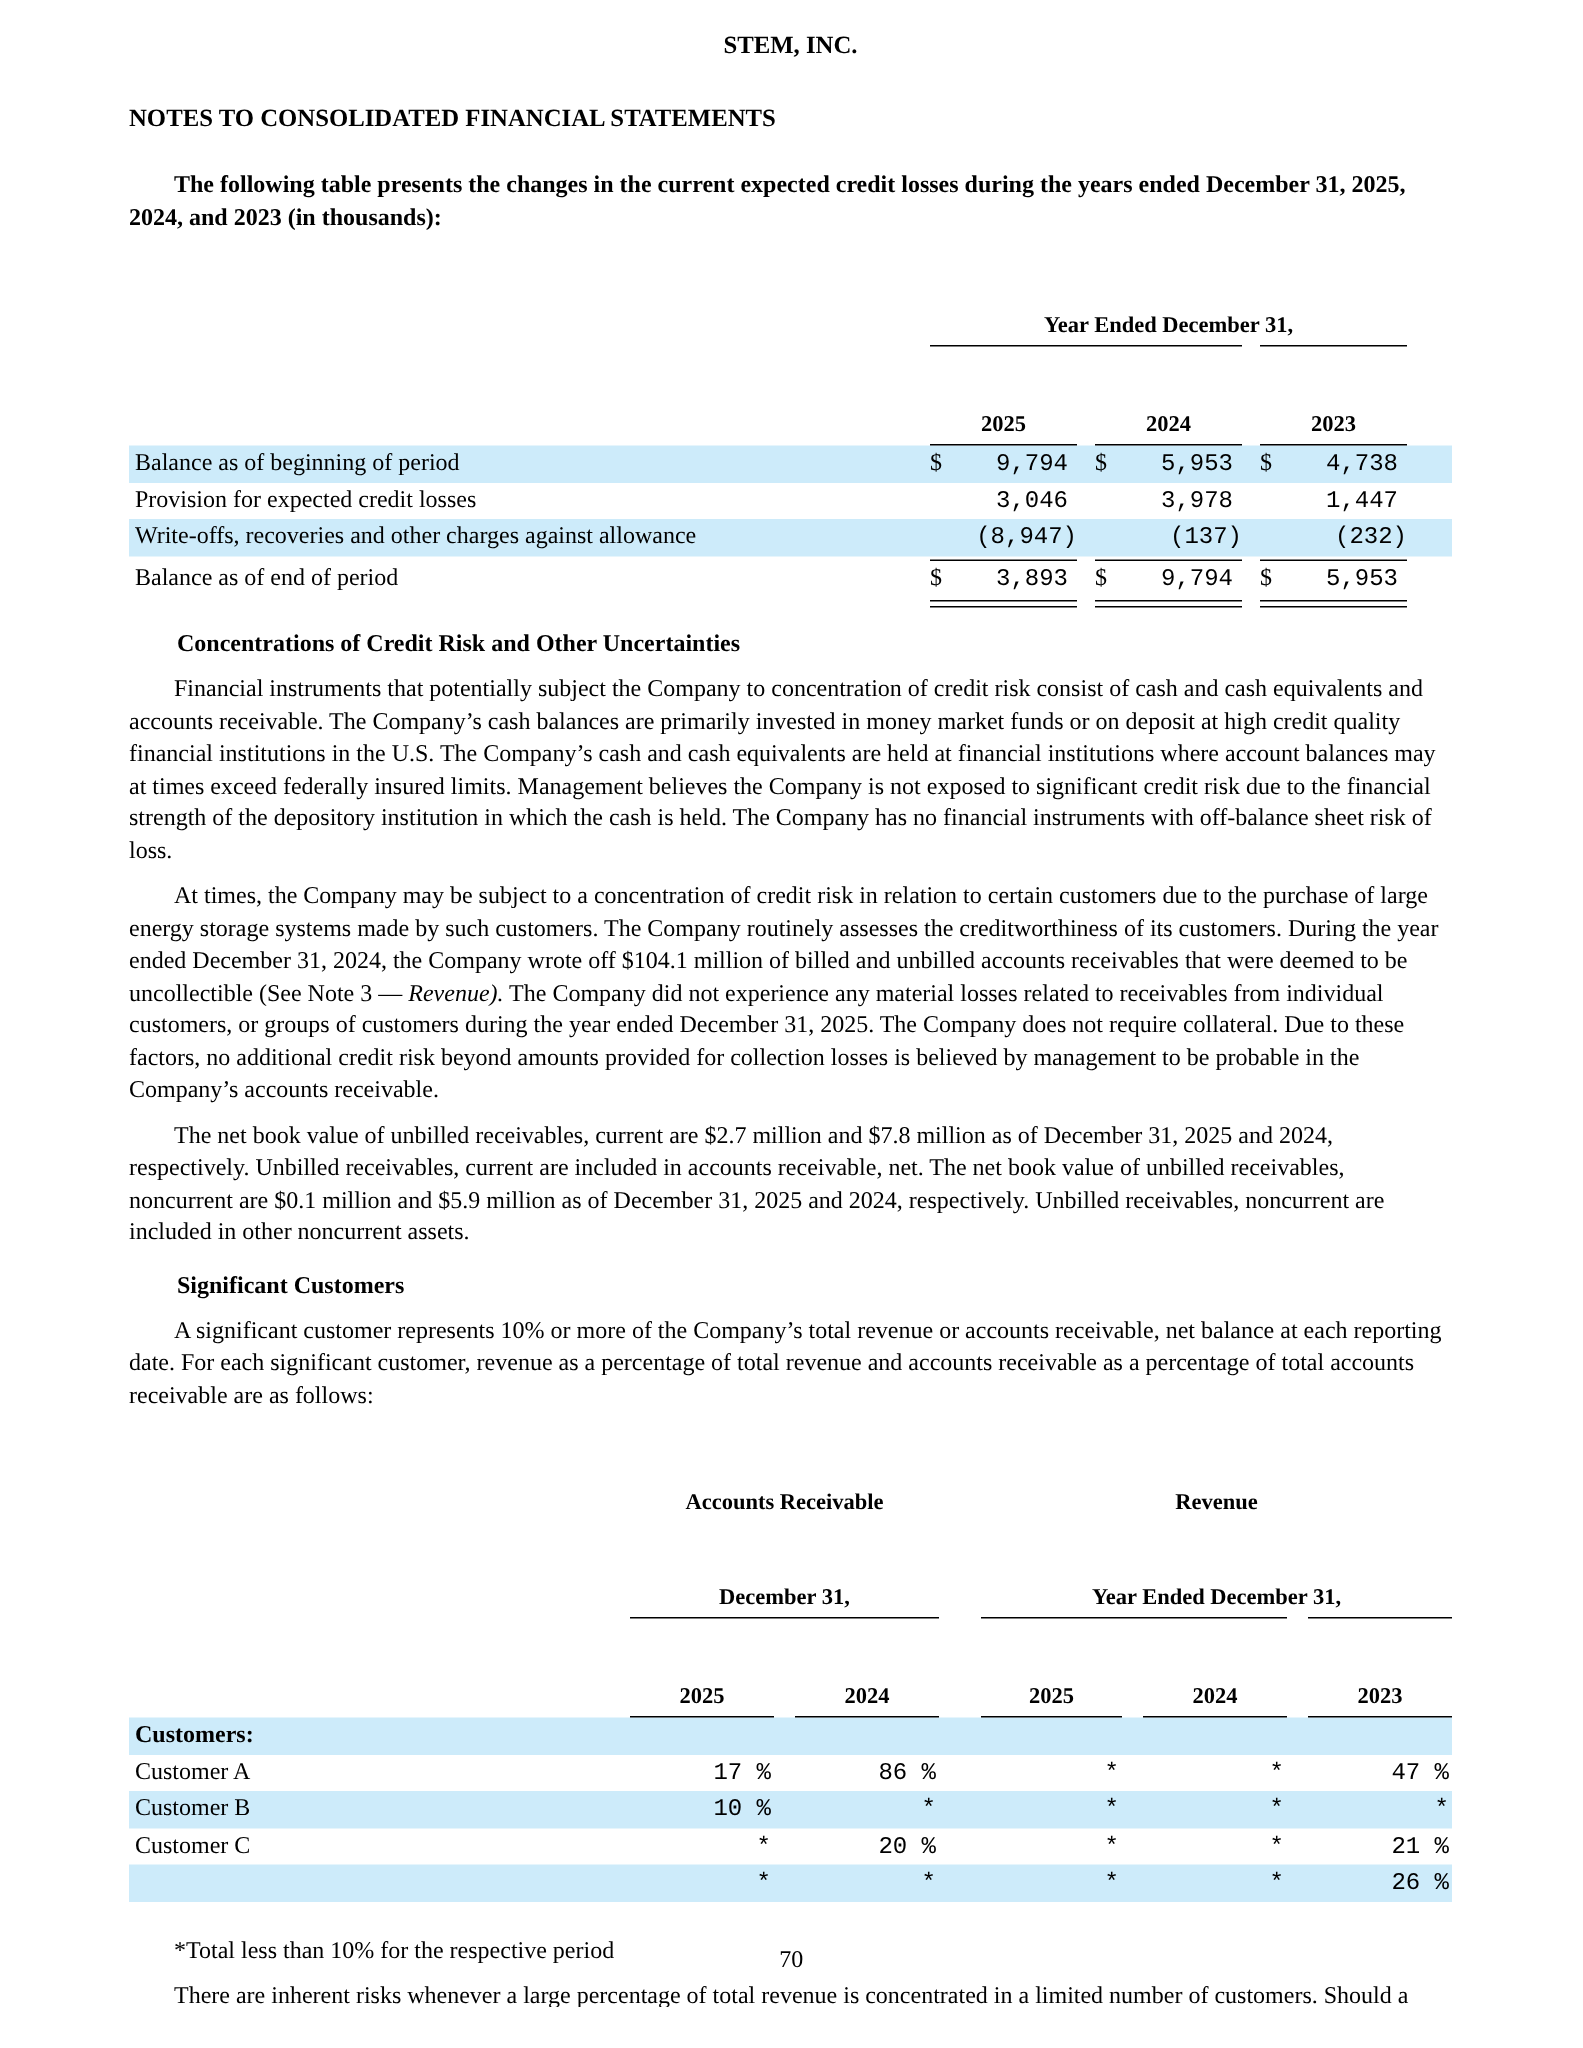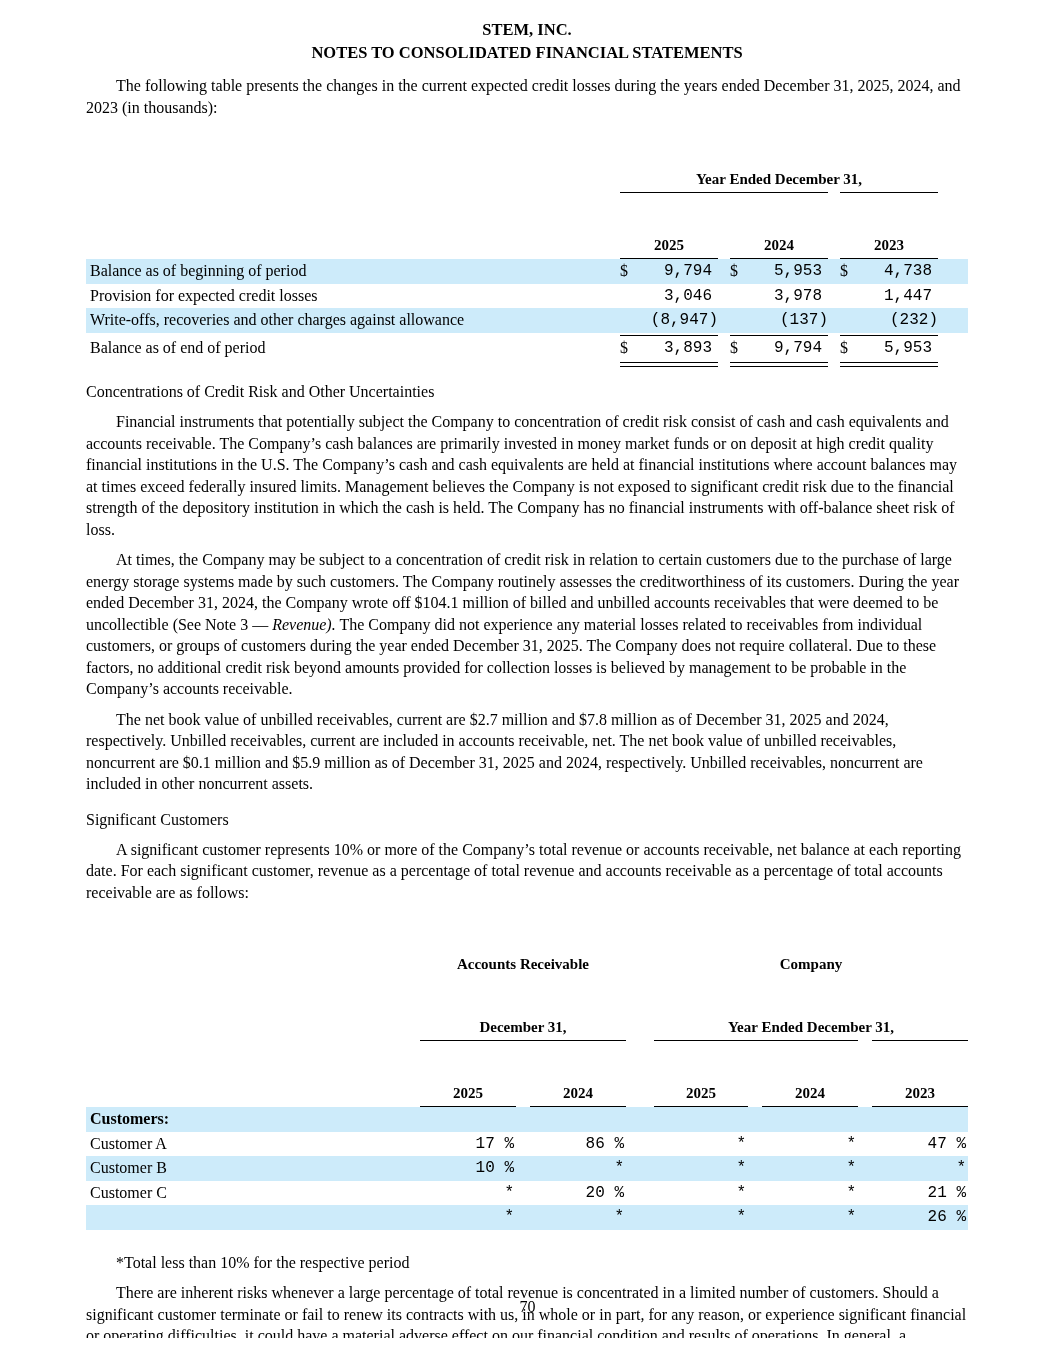--- a/index.html
+++ b/index.html
@@ -9,24 +9,24 @@
     width:1055px; height:1338px;
     margin:0 auto;
     background:#fff;
     color:#000;
     font-family:"Liberation Serif","DejaVu Serif",serif;
     font-size:16px;
     padding:20px 87px 0 86px;
     overflow:hidden;
   }
   .doc-title   { text-align:center; font-weight:bold; font-size:16.5px; line-height:20px; }
-  .doc-subtitle{ text-align:center; font-weight:bold; font-size:16.5px; line-height:20px; margin-top:3px; }
+  .doc-subtitle{ text-align:left; font-weight:bold; font-size:16.5px; line-height:20px; margin-top:29px; }
   .body-p { margin-top:9px; line-height:21.5px; text-indent:30px; }
-  .intro  { margin-top:12px; }
-  .section-h { font-weight:normal; font-size:16px; line-height:21px; margin-top:14px; }
+  .intro  { margin-top:24px;font-weight:bold; }
+  .section-h { font-weight:bold; font-size:16px; line-height:21px; margin-top:14px;margin-left:32px; }
   .footnote  { margin-top:22px; line-height:21.5px; text-indent:30px; }
 
   
   .fintable { margin-top:9px; }
   .trow { display:grid; align-items:end; }
   .t1 .trow { grid-template-columns:534px 18px 80px 12px 18px 80px 12px 18px 80px; }
   .t2 .trow { grid-template-columns:334px 96px 14px 96px 28px 94px 14px 96px 14px 96px; }
   .th-center { text-align:center; font-weight:bold; font-size:15px; line-height:21px; white-space:nowrap;margin-top:42px; }
   .rule-row { height:3px; }
   .rule { border-top:1.6px solid #000; }
@@ -117,21 +117,21 @@
   <p class="body-p">Financial instruments that potentially subject the Company to concentration of credit risk consist of cash and cash equivalents and accounts receivable. The Company’s cash balances are primarily invested in money market funds or on deposit at high credit quality financial institutions in the U.S.  The Company’s cash and cash equivalents are held at financial institutions where account balances may at times exceed federally insured limits. Management believes the Company is not exposed to significant credit risk due to the financial strength of the depository institution in which the cash is held. The Company has no financial instruments with off-balance sheet risk of loss.</p>
   <p class="body-p" id="p-credit-2"><span>At times, the Company may be subject to a concentration of credit risk in relation to certain customers due to the purchase of large energy storage systems made by such customers. The Company routinely assesses the creditworthiness of its customers. During the year ended December 31, 2024, the Company wrote off $104.1 million of billed and unbilled accounts receivables that were deemed to be uncollectible (See  Note 3 — </span><em>Revenue).</em><span> The Company did not experience any material losses related to receivables from individual customers, or groups of customers during the year ended December 31, 2025. The Company does not require collateral. Due to these factors, no additional credit risk beyond amounts provided for collection losses is believed by management to be probable in the Company’s accounts receivable.</span></p>
   <p class="body-p">The net book value of unbilled receivables, current are $2.7 million and $7.8 million as of December 31, 2025 and 2024, respectively. Unbilled receivables, current are included in accounts receivable, net. The net book value of unbilled receivables, noncurrent are $0.1 million and $5.9 million as of December 31, 2025 and 2024, respectively. Unbilled receivables, noncurrent are included in other noncurrent assets.</p>
 
   <h3 class="section-h">Significant Customers</h3>
   <p class="body-p">A significant customer represents 10% or more of the Company’s total revenue or accounts receivable, net balance at each reporting date. For each significant customer, revenue as a percentage of total revenue and accounts receivable as a percentage of total accounts receivable are as follows:</p>
 
   <div class="fintable t2" id="customers-table">
       <div class="trow">
         <div class="th-center" style="grid-column: 2 / 5;">Accounts Receivable</div>
-        <div class="th-center" style="grid-column: 6 / 11;">Company</div>
+        <div class="th-center" style="grid-column: 6 / 11;">Revenue</div>
       </div>
       <div class="trow">
         <div class="th-center" style="grid-column: 2 / 5;">December 31,</div>
         <div class="th-center" style="grid-column: 6 / 11;">Year Ended December 31,</div>
       </div>
       <div class="trow rule-row">
         <div class="rule" style="grid-column: 2 / 5;"></div>
         <div class="rule" style="grid-column: 6 / 9;"></div>
         <div class="rule" style="grid-column: 10 / 11;"></div>
       </div>

